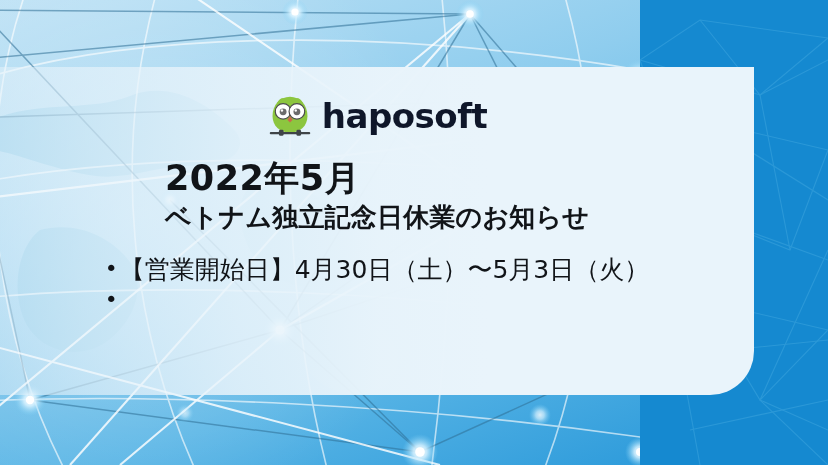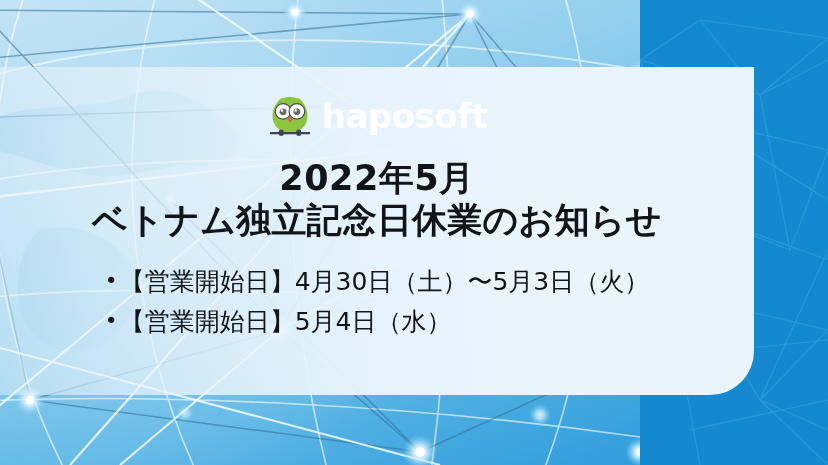--- a/index.html
+++ b/index.html
@@ -73,40 +73,39 @@
     gap:9px;
     margin-top:26px;
     height:46px;
   }
   .owl { width:46px; height:46px; display:block; }
   .wordmark {
     font-family:"DejaVu Sans", sans-serif;
     font-size:34px;
     font-weight:700;
     letter-spacing:-.5px;
-    color:#ffffff;
+    color:#0f172a;
     line-height:1;
   }
 
   
   .title-block {
     margin-top:17px;
-    text-align:center;
     color:#111418;
   }
   .title-line1 {
     font-family:"DejaVu Sans","Liberation Sans",sans-serif;
     font-size:35px;
     font-weight:700;
     letter-spacing:.5px;
     line-height:1.28;
   }
   .title-line2 {
-    font-family:Liberation Mono, monospace;
-    font-size:35px;
+    font-family:Liberation Serif, serif;
+    font-size:26px;
     font-weight:700;
     letter-spacing:.2px;
     line-height:1.28;
   }
 
   
   .bullets {
     margin-top:16px;
     color:#111418;
     list-style:none;
@@ -269,18 +268,17 @@
       <div class="title-line2">ベトナム独立記念日休業のお知らせ</div>
     </div>
 
     <ul class="bullets">
       <li class="bullet">
         <span class="bullet-dot">•</span>
         <span>【営業開始日】4月30日（土）〜5月3日（火）</span>
       </li>
       <li class="bullet">
         <span class="bullet-dot">•</span>
-        <span>【営業開始日】5月4日（水）</span>
       </li>
     </ul>
 
   </div>
 </div>
 
 </body></html>

